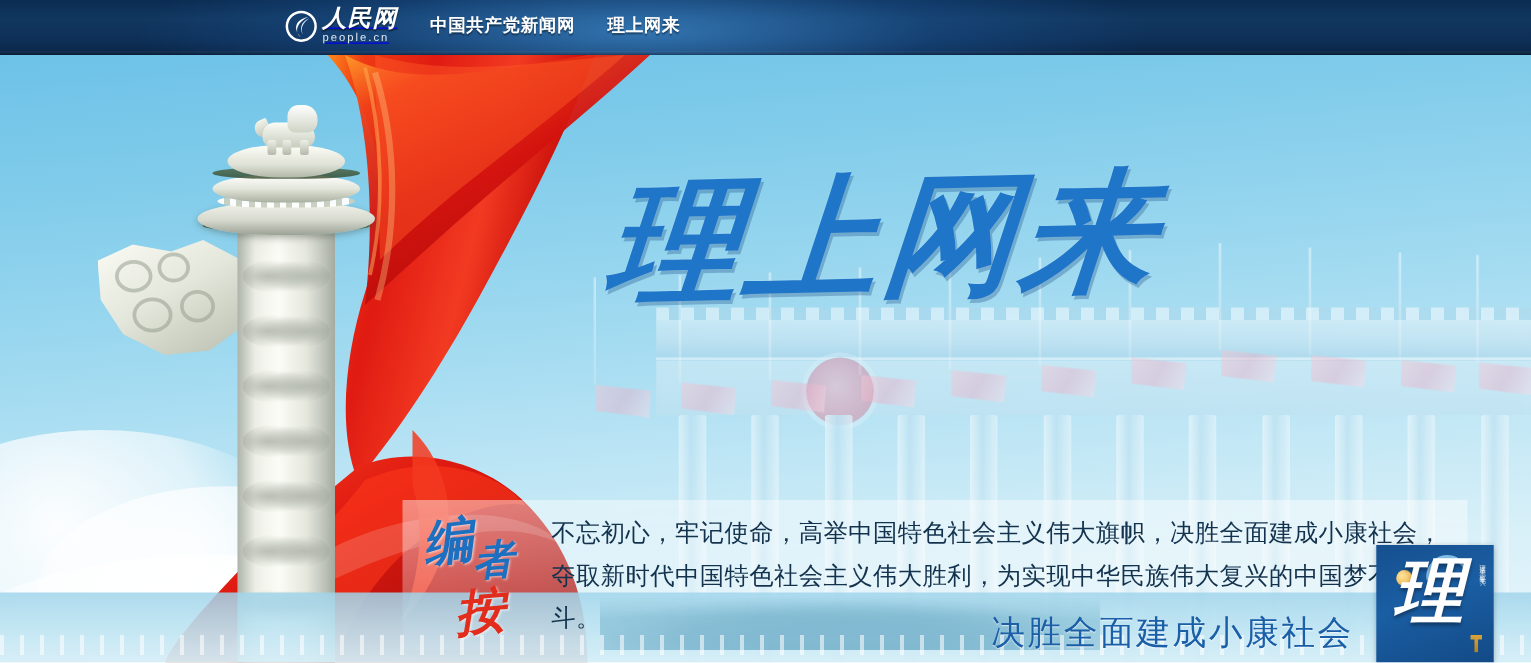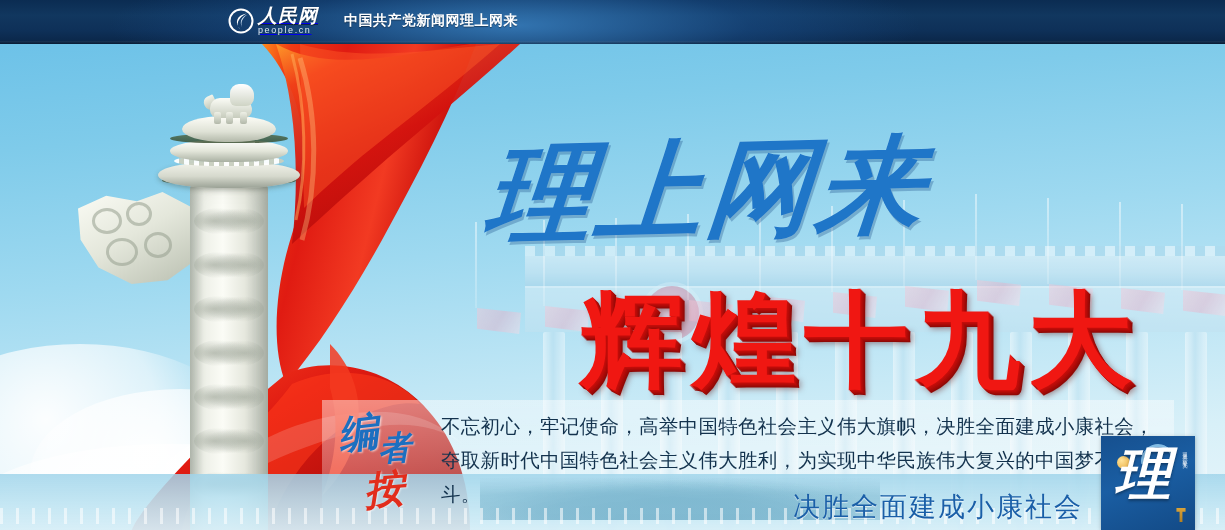--- a/index.html
+++ b/index.html
@@ -38,21 +38,21 @@
   .logo-cn{
     font-size:19px; color:#ffffff; line-height:20px; letter-spacing:1px;
     font-family:"DejaVu Sans","Liberation Sans",sans-serif; font-weight:700;
     font-style:italic;
     text-shadow:0 1px 1px rgba(0,0,0,.45);
   }
   .logo-en{
     font-size:9px; color:#dfe9f4; letter-spacing:1.6px; line-height:11px;
     font-family:Liberation Sans, sans-serif;
   }
-  .nav-links{ display:flex; align-items:center; margin-left:26px; padding-bottom:2px;}
+  .nav-links{ display:flex; align-items:center; gap:26px; margin-left:26px; padding-bottom:2px;}
   .nav-link{
     color:#ffffff; font-size:14px; font-weight:700; letter-spacing:.5px;
     text-decoration:none; white-space:nowrap; cursor:pointer;
     text-shadow:0 1px 1px rgba(0,0,0,.4);
   }
 
   
   .stage{
     position:absolute; left:0; top:44px; width:1225px; height:486px;
     overflow:hidden;
@@ -476,21 +476,20 @@
         <span class="tail"></span>
         <span class="body"></span>
         <span class="head"></span>
         <span class="leg l1"></span>
           <span class="leg l2"></span>
           <span class="leg l3"></span>
       </div>
     </div>
 
     <div class="title-blue">理上网来</div>
-    <div class="title-red">辉煌十九大</div>
 
     <div class="note-panel"></div>
 
     <div class="note-stamp">
       <span class="bz bz-bian">编</span>
       <span class="bz bz-zhe">者</span>
       <span class="bz bz-an">按</span>
     </div>
 
     <div class="note-text">不忘初心，牢记使命，高举中国特色社会主义伟大旗帜，决胜全面建成小康社会，夺取新时代中国特色社会主义伟大胜利，为实现中华民族伟大复兴的中国梦不懈奋斗。</div>

